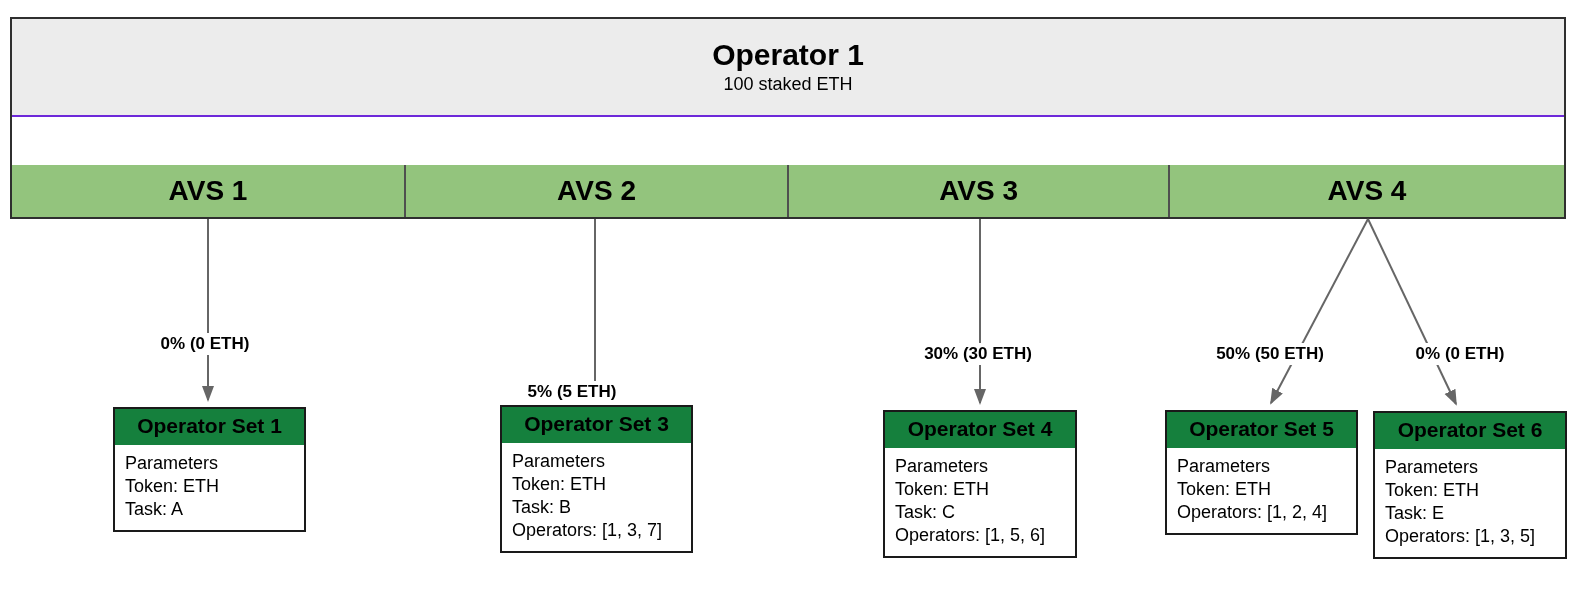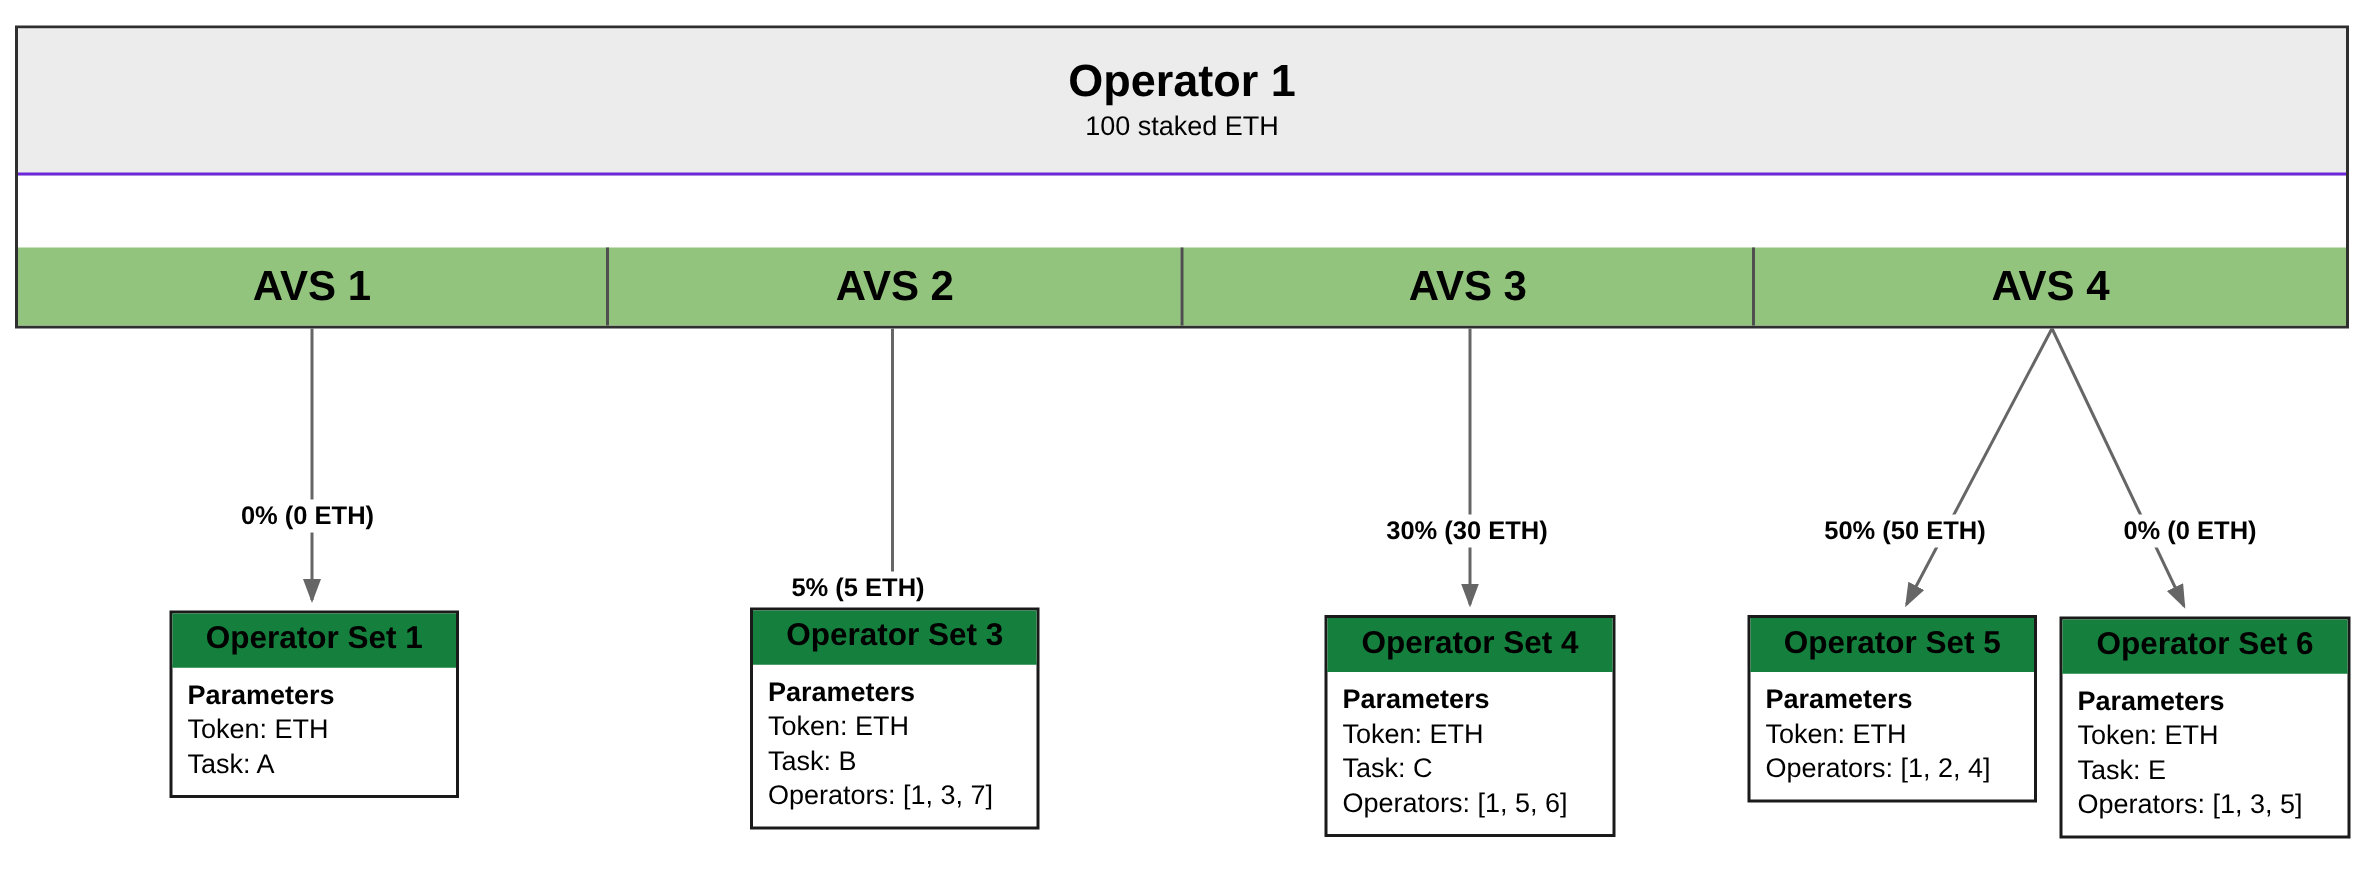--- a/index.html
+++ b/index.html
@@ -110,21 +110,21 @@
     align-items: center;
     justify-content: center;
     font-size: 21px;
     font-weight: bold;
   }
   .set-body {
     padding: 7px 10px 9px 10px;
     font-size: 18px;
     line-height: 23px;
   }
-  .set-body .params { font-weight: bold; }
+  .set-body .params { font-weight: normal; }
 </style>
 </head>
 <body>
 
 <div id="canvas">
 
   <div class="op-table">
     <div class="op-header">
       <div class="op-title">Operator 1</div>
       <div class="op-subtitle">100 staked ETH</div>

